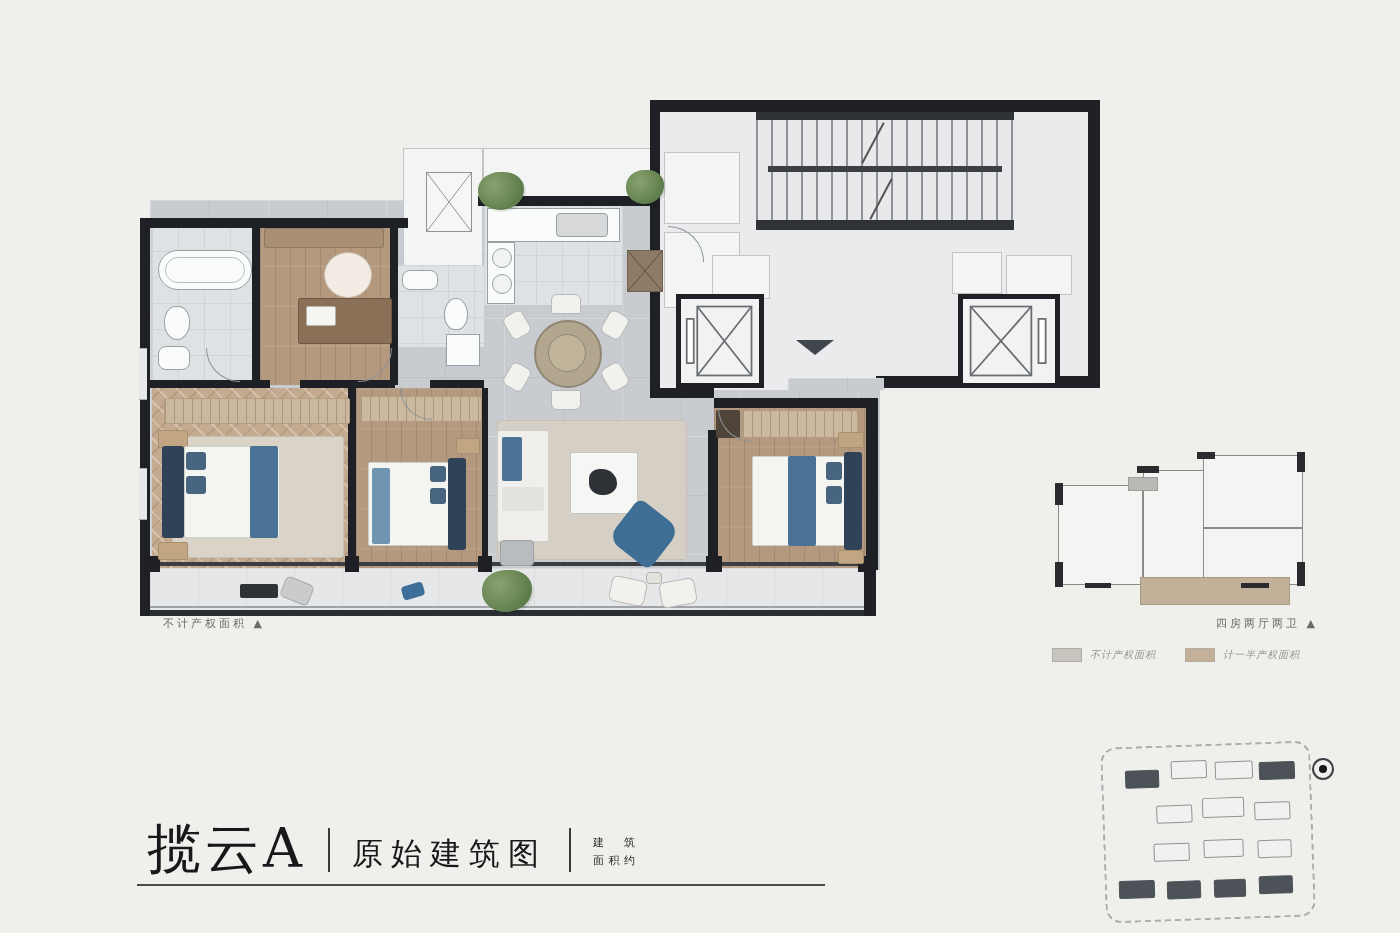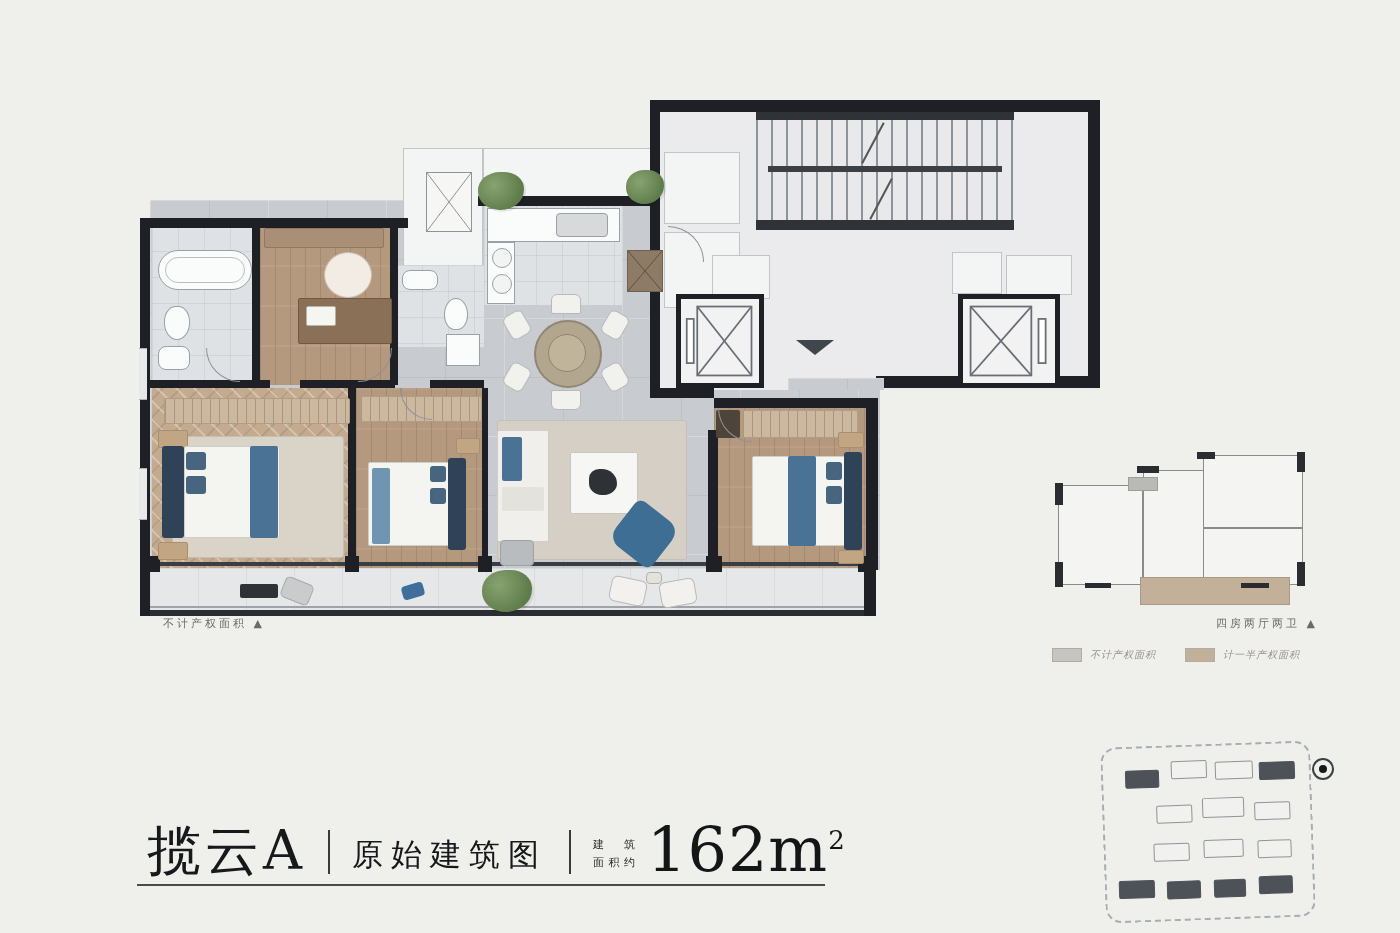--- a/index.html
+++ b/index.html
@@ -284,19 +284,16 @@
 
   <div class="titlebar">
     <span class="t-name">揽云A</span>
     <div class="t-div"></div>
     <span class="t-layout">原始建筑图</span>
     <div class="t-div"></div>
     <div class="t-arealabel">
       <span>建筑</span>
       <span>面积约</span>
     </div>
-    <div class="t-area">
-      <span>162m</span><sup>2</sup>
-    </div>
   </div>
   <div class="hrule"></div>
 
 </div>
 
 </body></html>

